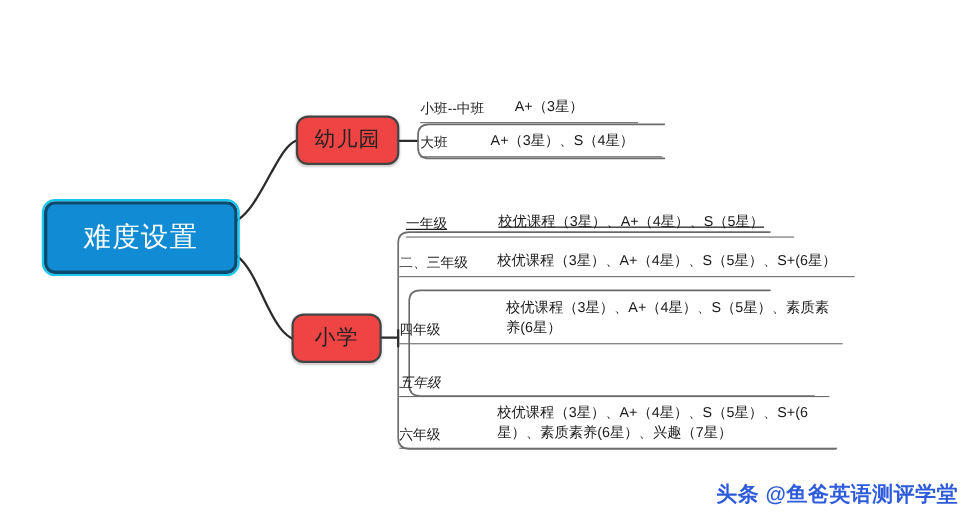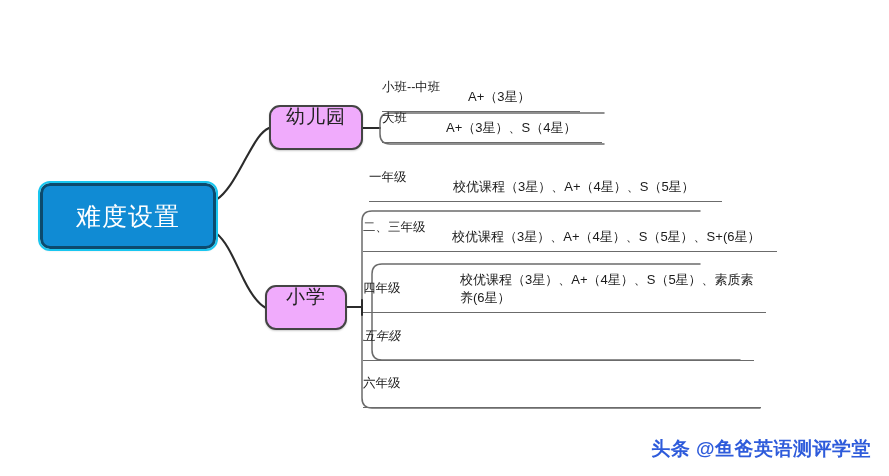--- a/index.html
+++ b/index.html
@@ -50,24 +50,25 @@
     font-size: 25px;
     letter-spacing: 1px;
     line-height: 1;
     white-space: nowrap;
   }
 
   
   .branch-node {
     position: absolute;
     box-sizing: border-box;
-    background: #f0abfc;
+    background: #ef4444;
     border: 2px solid #444444;
     border-radius: 11px;
     display: flex;
+    align-items: center;
     justify-content: center;
     box-shadow: 0 1px 2px rgba(0,0,0,0.20);
   }
   .branch-node .label {
     color: #222222;
     font-size: 19px;
     letter-spacing: 1px;
     white-space: nowrap;
     line-height: 1;
   }
@@ -90,21 +91,21 @@
     box-sizing: border-box;
     display: flex;
     align-items: flex-end;
     border-bottom: 1.5px solid #6b6b6b;
   }
   .row .grade {
     flex: 0 0 auto;
     font-size: 12.5px;
     color: #1b1b1b;
     line-height: 1.34;
-    padding-bottom: 15px;
+    padding-bottom: 3px;
     white-space: nowrap;
   }
   .row .detail {
     flex: 1 1 auto;
     font-size: 13px;
     color: #1b1b1b;
     line-height: 1.38;
     padding-bottom: 5px;
   }
   .row.multiline {
@@ -123,23 +124,24 @@
     left: 382px;
     top: 114px;
     width: 220px;
     height: 29px;
   }
   #row-kg-1 .grade { width: 64px; margin-top: 43px; }
 
   
   #row-ps-0 {
     left: 369px;
-    top: 174px;
+    top: 188px;
     width: 353px;
     height: 28px;
+    text-decoration: underline;
   }
   #row-ps-0 .grade { width: 84px; }
 
   #row-ps-1 {
     left: 363px;
     top: 212px;
     width: 414px;
     height: 40px;
   }
   #row-ps-1 .grade { width: 89px; }
@@ -241,17 +243,18 @@
     <span class="grade">四年级</span>
     <span class="detail">校优课程（3星）、A+（4星）、S（5星）、素质素养(6星）</span>
   </div>
 
   <div class="row multiline" id="row-ps-3">
     <span class="grade">五年级</span>
   </div>
 
   <div class="row multiline" id="row-ps-4">
     <span class="grade">六年级</span>
+    <span class="detail">校优课程（3星）、A+（4星）、S（5星）、S+(6星）、素质素养(6星）、兴趣（7星）</span>
   </div>
 
   <div id="watermark">头条 @鱼爸英语测评学堂</div>
 
 </div>
 
 </body></html>

